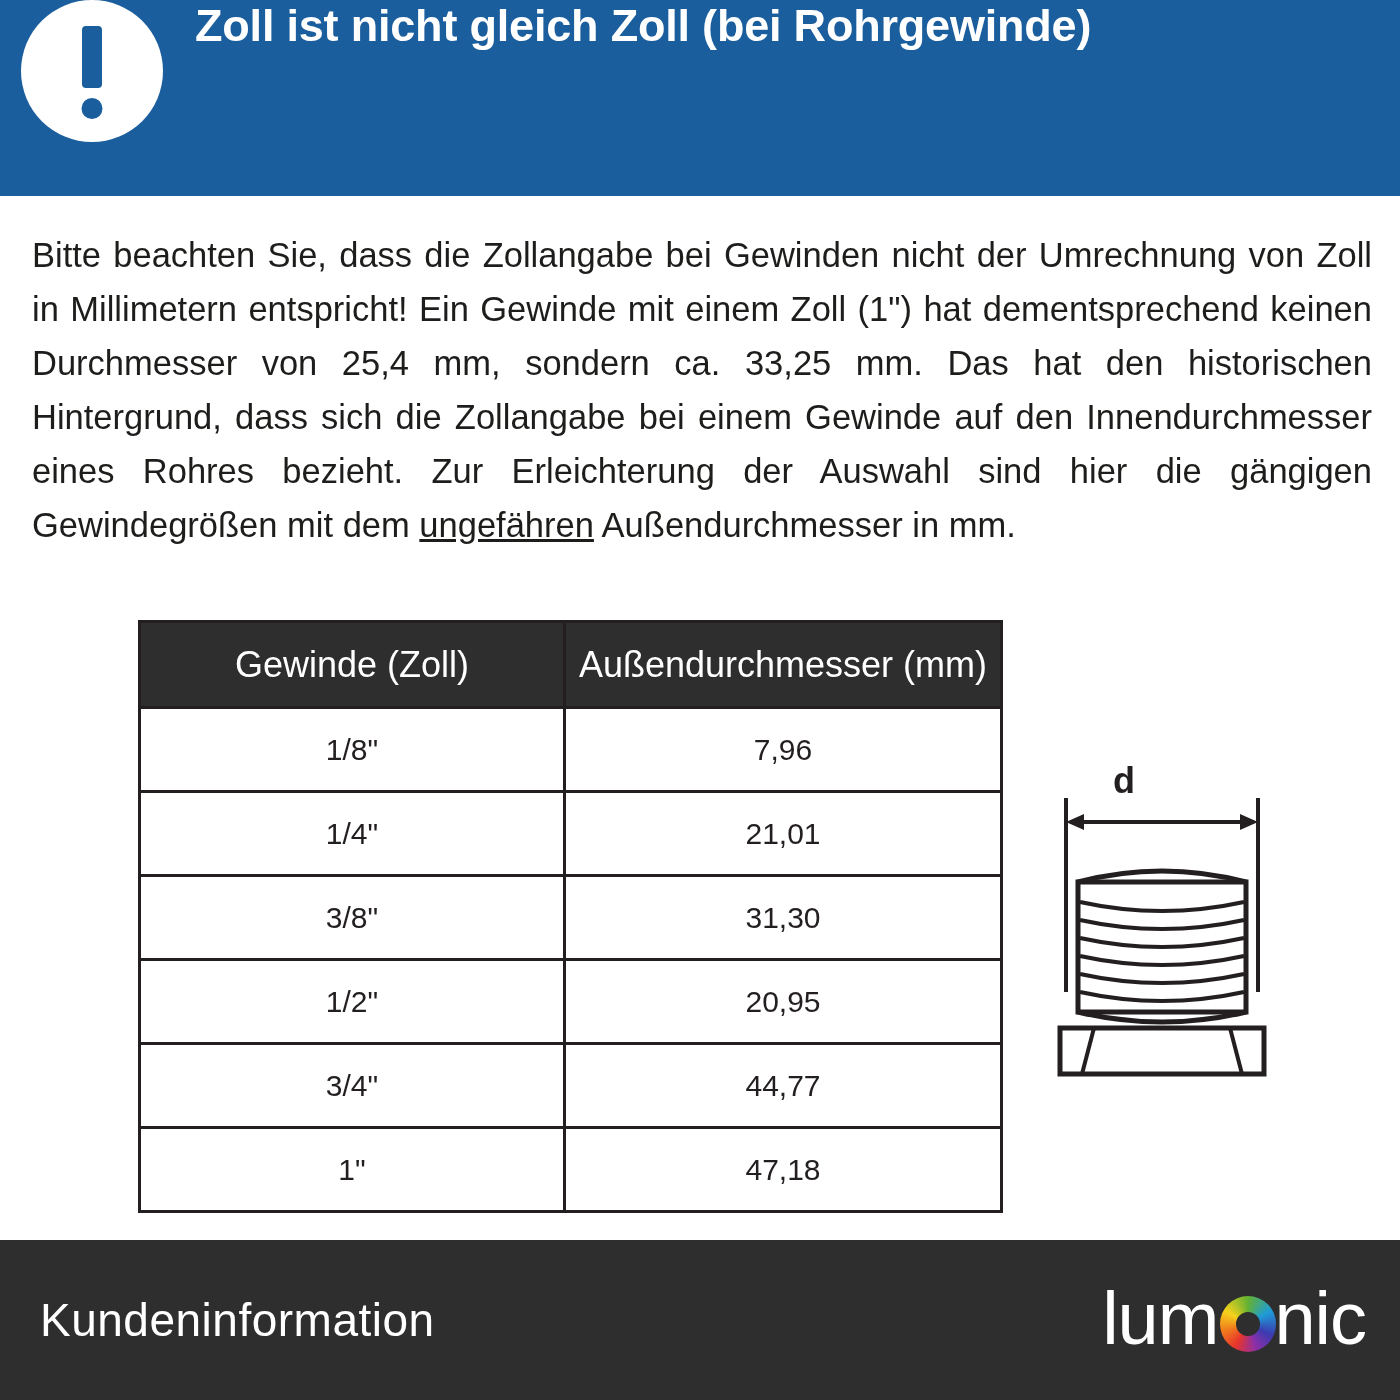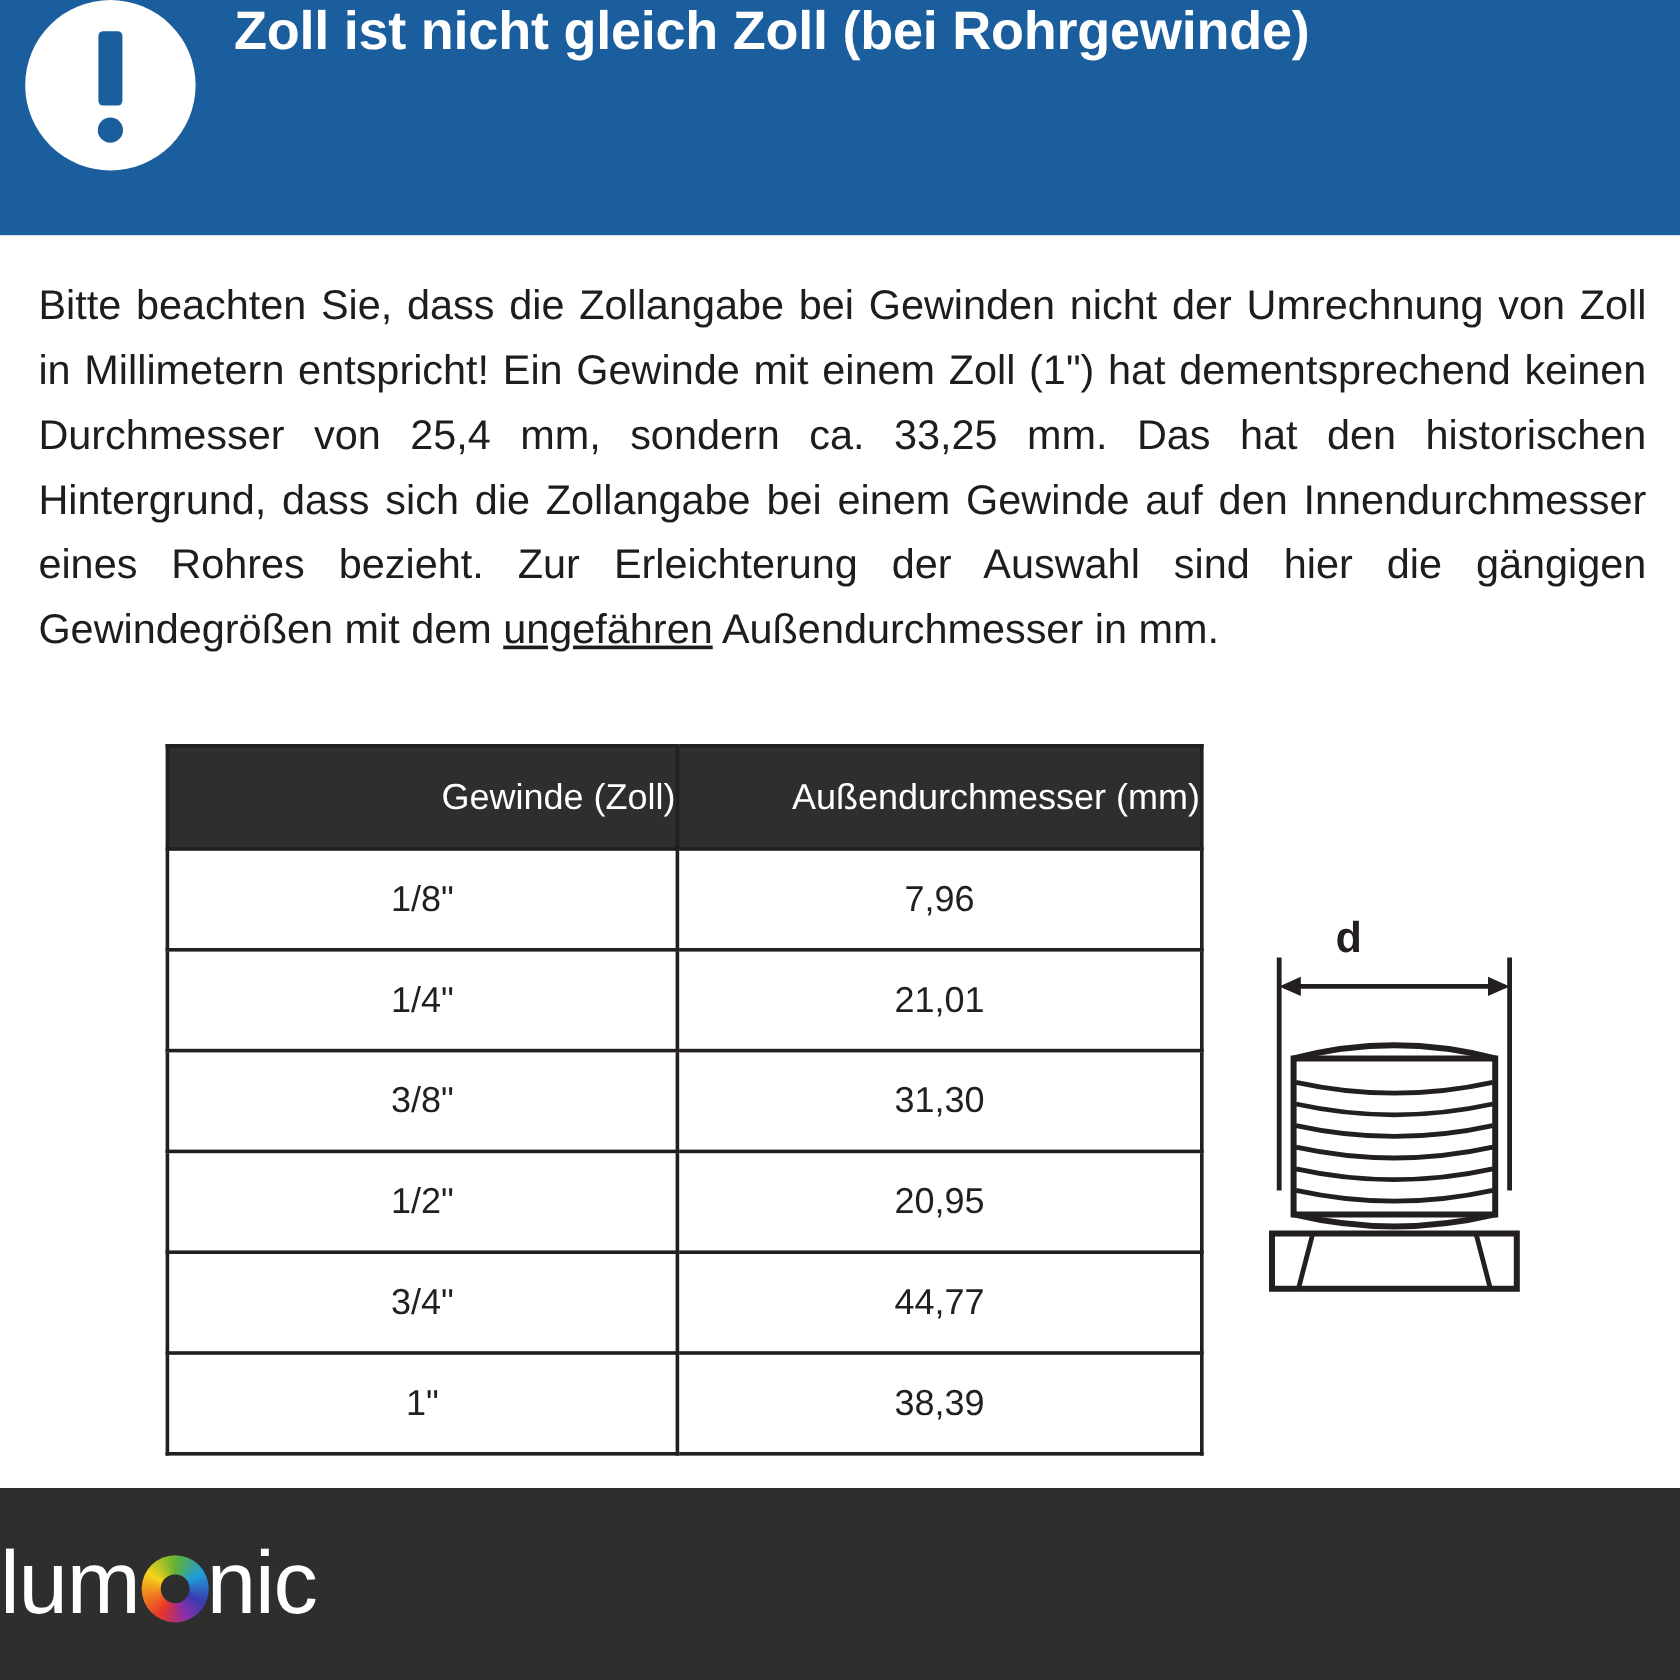--- a/index.html
+++ b/index.html
@@ -97,23 +97,22 @@
     text-align: center;
     font-size: 30px;
     color: #231f20;
     height: 84px;
     vertical-align: middle;
   }
   table.spec thead th {
     background: #2e2e2e;
     color: #ffffff;
     font-weight: normal;
-    font-size: 30px;
+    font-size: 36px;
     height: 86px;
-    text-align: right;
   }
   table.spec col.c1 { width: 425px; }
   table.spec col.c2 { width: 437px; }
 
   
   .drawing {
     position: absolute;
     top: 760px;
     left: 1030px;
     width: 260px;
@@ -240,21 +239,21 @@
         <tr>
           <td>1/2"</td>
           <td>20,95</td>
         </tr>
         <tr>
           <td>3/4"</td>
           <td>44,77</td>
         </tr>
         <tr>
           <td>1"</td>
-          <td>38,39</td>
+          <td>47,18</td>
         </tr>
       </tbody>
     </table>
   </div>
 
   <div class="drawing">
     <div class="dlabel">d</div>
     <svg width="260" height="330" viewBox="0 0 260 330">
       <g stroke="#231f20" fill="none" stroke-width="4">
 
@@ -281,20 +280,21 @@
 
         <path d="M30,268 h204 v46 h-204 z" stroke-width="5"></path>
         <line x1="64" y1="268" x2="52" y2="314"></line>
         <line x1="200" y1="268" x2="212" y2="314"></line>
       </g>
     </svg>
   </div>
 
   <div class="footer-sep"></div>
   <div class="footer">
+    <div class="footer-title">Kundeninformation</div>
     <div class="brand">
       <div class="brand-word">
         <span>lum</span><span class="ring"></span><span style="padding-left:56px">nic</span>
       </div>
     </div>
   </div>
 
 </div>
 
 </body></html>

